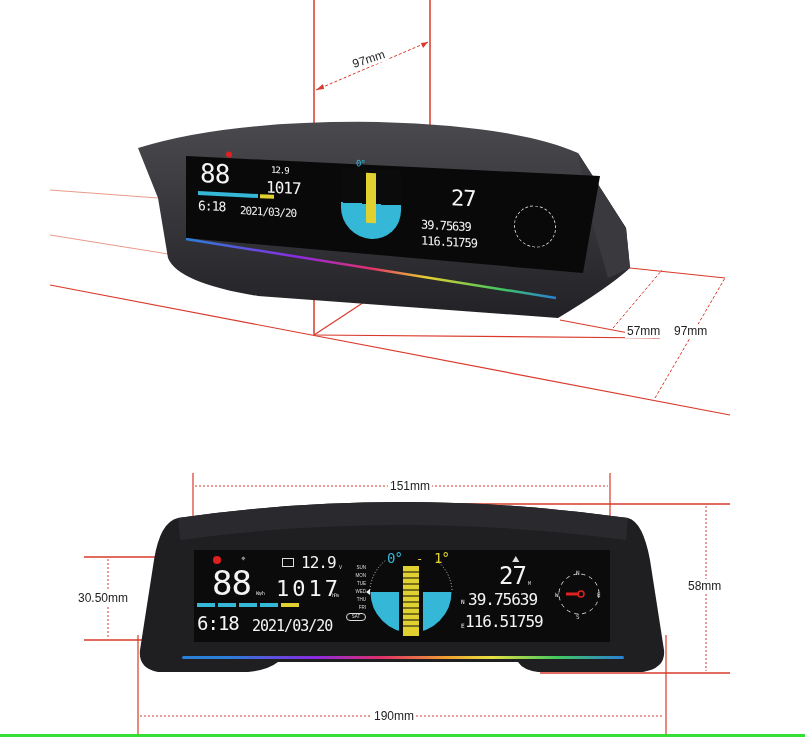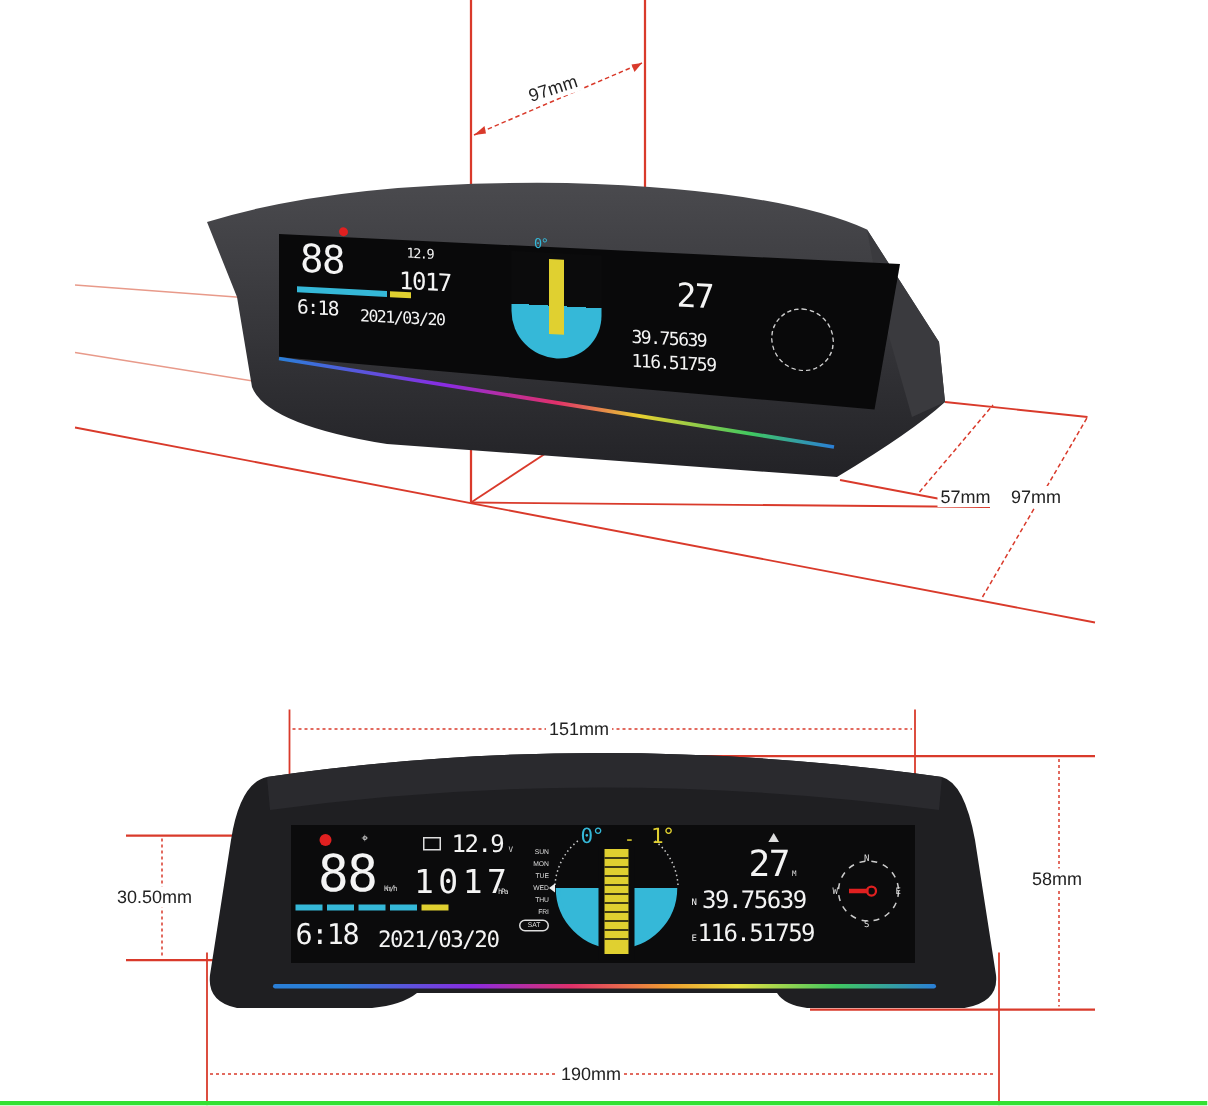--- a/index.html
+++ b/index.html
@@ -187,18 +187,18 @@
         <circle cx="27" cy="30" r="3" fill="none" stroke="#e02020" stroke-width="1.5"></circle>
       </svg>
       <span class="abs" style="left:22px;top:5px;font-size:6px;color:#ddd;">N</span>
       <span class="abs" style="left:43px;top:27px;font-size:6px;color:#ddd;">E</span>
       <span class="abs" style="left:22px;top:49px;font-size:6px;color:#ddd;">S</span>
       <span class="abs" style="left:1px;top:27px;font-size:6px;color:#ddd;">W</span>
     </div>
   </div>
 </div>
 
-<div class="dim-label" style="left:364px;top:479px;">151mm</div>
+<div class="dim-label" style="left:388px;top:479px;">151mm</div>
 <div class="dim-label" style="left:76px;top:591px;">30.50mm</div>
 <div class="dim-label" style="left:686px;top:579px;">58mm</div>
 <div class="dim-label" style="left:372px;top:709px;">190mm</div>
 
 <div class="green-bar"></div>
 
 </body></html>

